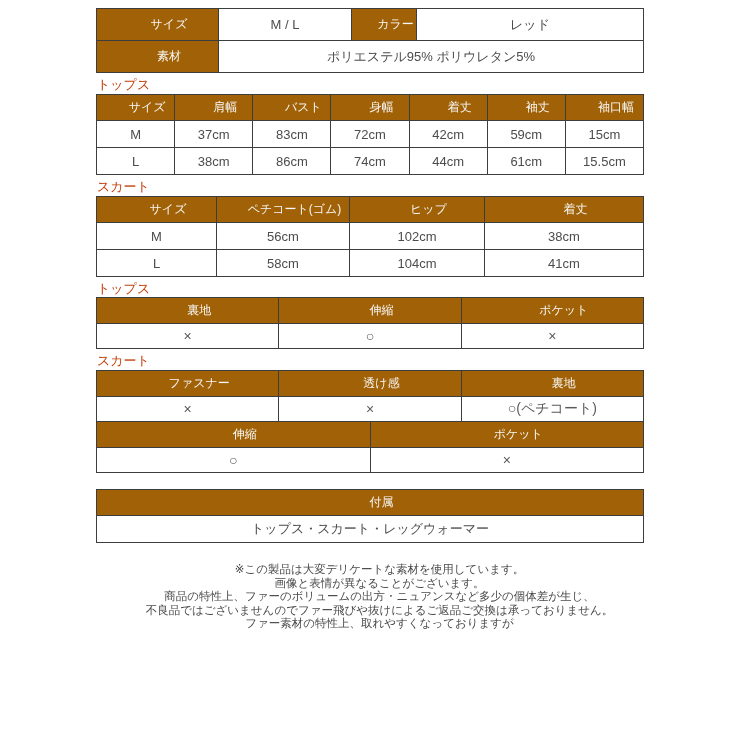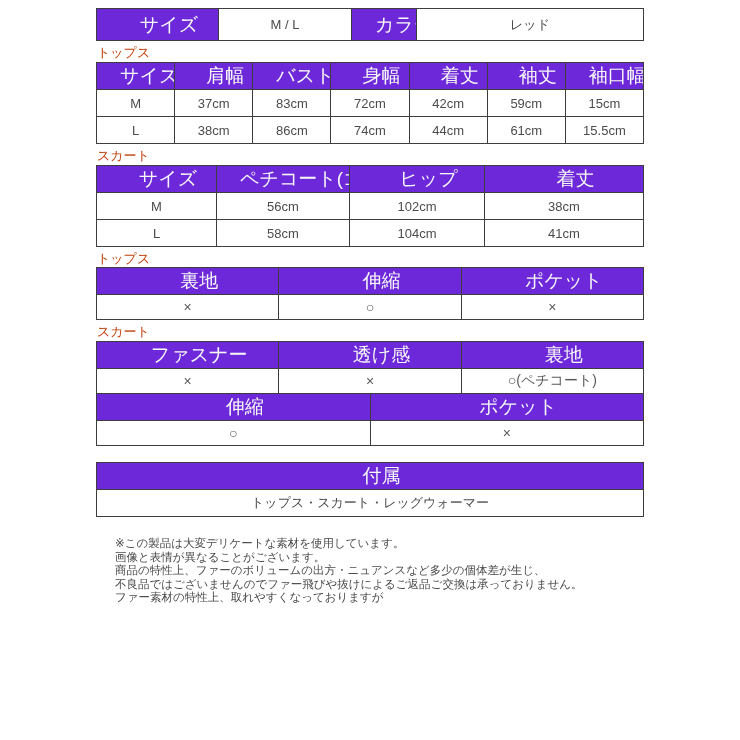--- a/index.html
+++ b/index.html
@@ -7,31 +7,31 @@
     position:relative; width:740px; height:740px; background:#ffffff;
     font-family:"Liberation Sans","DejaVu Sans",sans-serif; overflow:hidden;
     box-sizing:border-box; padding-top:8px;
   }
   .content { width:548px; margin-left:96px; }
   table { border-collapse:collapse; table-layout:fixed; width:548px; }
   td {
     border:1px solid #3d3d3d; text-align:center; vertical-align:middle;
     font-size:13px; color:#4c4c4c; padding:0; overflow:hidden; white-space:nowrap;
   }
-  td.hd { background:#6d28d9; color:#f7f7f7; font-size:19px;padding-left:23px; }
+  td.hd { background:#a16207; color:#f7f7f7; font-size:12px;padding-left:23px; }
   .t1 td { height:31px; }
   tr.hrow td { height:25px; }
   tr.drow td { height:26px; }
   .feat td { height:24px; }
   .feat2 { margin-top:-1px; }
   .acc tr.hrow td { height:25px; }
   .acc tr.drow td { height:26px; }
   .sec-label { font-size:13px; color:#c2410c; margin:4px 0 2px 1px; line-height:15px; }
   .gap { height:16px; }
-  .notes { margin:20px 0 0 19px; font-size:11.5px; color:#4a4a4a; line-height:13.5px; }
+  .notes { margin:20px 0 0 19px; font-size:11.5px; color:#4a4a4a; line-height:13.5px;text-align:center; }
   .sym { font-size:14px; color:#5a5a5a; }
 </style>
 </head>
 <body>
 
 <div class="page">
   <div class="content">
 
     <table class="t1">
       <colgroup>
@@ -39,20 +39,24 @@
           <col style="width:133px">
           <col style="width:65px">
           <col>
         </colgroup>
       <tbody>
           <tr>
         <td class="hd">サイズ</td>
         <td>M / L</td>
         <td class="hd">カラー</td>
         <td>レッド</td>
+      </tr>
+      <tr>
+        <td class="hd">素材</td>
+        <td colspan="3">ポリエステル95% ポリウレタン5%</td>
       </tr>
     </tbody>
       </table>
 
     <div class="sec-label">トップス</div>
     <table>
       <tbody>
           <tr class="hrow">
         <td class="hd">サイズ</td>
         <td class="hd">肩幅</td>

